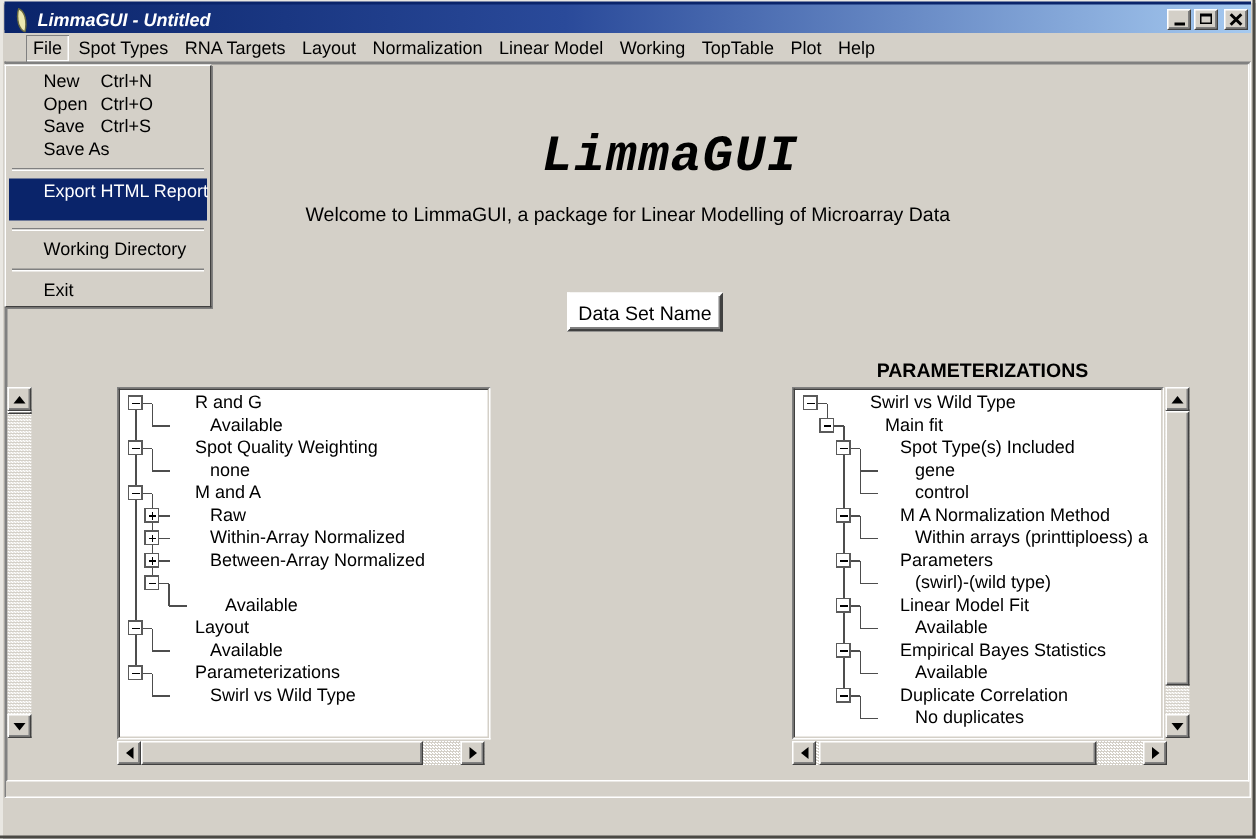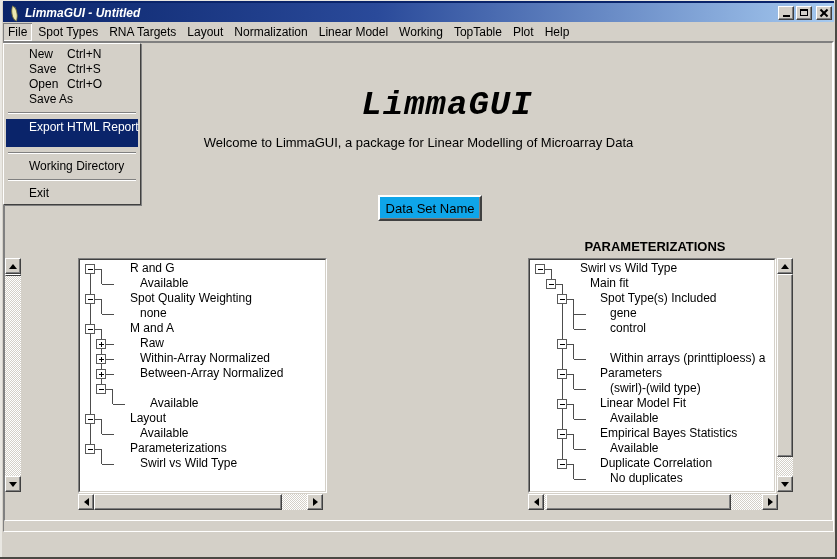--- a/index.html
+++ b/index.html
@@ -34,21 +34,21 @@
   .glyph-max{width:8px;height:7px;border:1px solid #000;border-top-width:2px;}
   .glyph-close{width:8px;height:8px;position:relative;}
   .glyph-close::before,.glyph-close::after{
     content:"";position:absolute;left:-1px;top:3px;width:10px;height:2px;background:#000;
   }
   .glyph-close::before{transform:rotate(45deg);}
   .glyph-close::after{transform:rotate(-45deg);}
   
   .menubar{
     position:absolute;left:3px;top:22px;width:831px;height:19px;
-    display:flex;align-items:center;padding-left:0;font-size:12px;
+    display:flex;align-items:center;padding-left:14px;font-size:12px;
   }
   .menu-item{padding:2px 5px;margin-right:1px;white-space:nowrap;}
   .menu-item.active{box-shadow:inset 1px 1px 0 #808080, inset -1px -1px 0 #ffffff;}
   
   .frameB{
     position:absolute;left:3px;top:41px;width:831px;height:491px;
     border:1px solid;border-color:#808080 #ffffff #ffffff #808080;
   }
   .frameA{
     position:absolute;left:0;top:0;right:0;bottom:10px;
@@ -68,21 +68,21 @@
   .drop-sep{height:2px;border-top:1px solid #808080;border-bottom:1px solid #ffffff;margin:5px 2px;}
   
   .heading{
     position:absolute;left:55px;top:43px;width:774px;text-align:center;
     font-family:Liberation Mono, monospace;font-weight:bold;font-style:italic;
     font-size:34px;letter-spacing:1px;
   }
   .welcome{position:absolute;left:0;top:92px;width:100%;text-align:center;font-size:13px;}
   .dataset-btn{
     position:absolute;left:373px;top:152px;width:104px;height:26px;
-    background:#0ea5e9;font-size:13px;font-family:"Liberation Sans",sans-serif;
+    background:#ffffff;font-size:13px;font-family:"Liberation Sans",sans-serif;
     border:2px solid;border-color:#ffffff #404040 #404040 #ffffff;
     box-shadow:inset -1px -1px 0 #808080;
     display:flex;align-items:center;justify-content:center;
   }
   .caption{position:absolute;top:196px;height:16px;text-align:center;font-size:13px;font-weight:bold;}
   .caption.left{left:73px;width:266px;}
   .caption.right{left:515px;width:270px;}
   
   .listbox{
     position:absolute;top:215px;
@@ -324,20 +324,21 @@
                 <g>
                   <rect x="27.5" y="198" width="9" height="9" fill="#ffffff" stroke="#5a5a5a"></rect>
                   <line x1="30" y1="203" x2="35" y2="203" stroke="#000"></line>
                 </g>
               </svg>
               <div class="tree-label" style="left: 50px; top: 1px;">Swirl vs Wild Type</div>
               <div class="tree-label" style="left: 60px; top: 16px;">Main fit</div>
               <div class="tree-label" style="left: 70px; top: 31px;">Spot Type(s) Included</div>
               <div class="tree-label" style="left: 80px; top: 46px;">gene</div>
               <div class="tree-label" style="left: 80px; top: 61px;">control</div>
+              <div class="tree-label" style="left: 70px; top: 76px;">M A Normalization Method</div>
               <div class="tree-label" style="left: 80px; top: 91px;">Within arrays (printtiploess) a</div>
               <div class="tree-label" style="left: 70px; top: 106px;">Parameters</div>
               <div class="tree-label" style="left: 80px; top: 121px;">(swirl)-(wild type)</div>
               <div class="tree-label" style="left: 70px; top: 136px;">Linear Model Fit</div>
               <div class="tree-label" style="left: 80px; top: 151px;">Available</div>
               <div class="tree-label" style="left: 70px; top: 166px;">Empirical Bayes Statistics</div>
               <div class="tree-label" style="left: 80px; top: 181px;">Available</div>
               <div class="tree-label" style="left: 70px; top: 196px;">Duplicate Correlation</div>
               <div class="tree-label" style="left: 80px; top: 211px;">No duplicates</div>
             </div>
@@ -360,22 +361,22 @@
         <div class="sb-btn sright">
             <div class="tri tright"></div>
           </div>
       </div>
 
     </div>
   </div>
 
   <div class="dropdown">
       <div class="drop-item"><span>New</span><span class="daccel">Ctrl+N</span></div>
+      <div class="drop-item"><span>Open</span><span class="daccel">Ctrl+O</span></div>
       <div class="drop-item"><span>Save</span><span class="daccel">Ctrl+S</span></div>
-      <div class="drop-item"><span>Open</span><span class="daccel">Ctrl+O</span></div>
       <div class="drop-item"><span>Save As</span></div>
       <div class="drop-sep"></div>
       <div class="drop-item selected"><span>Export HTML Report</span></div>
       <div class="drop-sep"></div>
       <div class="drop-item"><span>Working Directory</span></div>
       <div class="drop-sep"></div>
       <div class="drop-item"><span>Exit</span></div>
     </div>
 
 </div>

